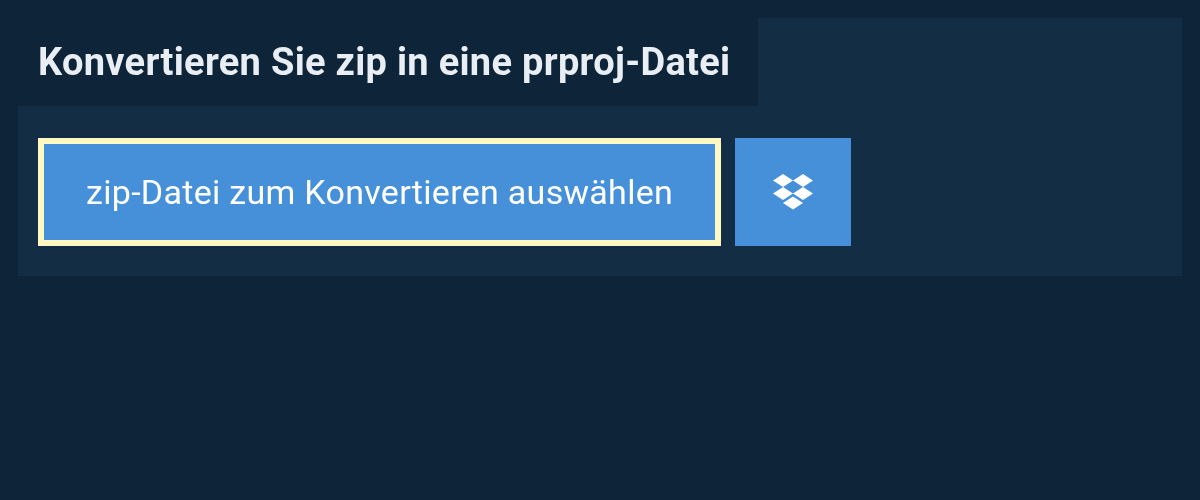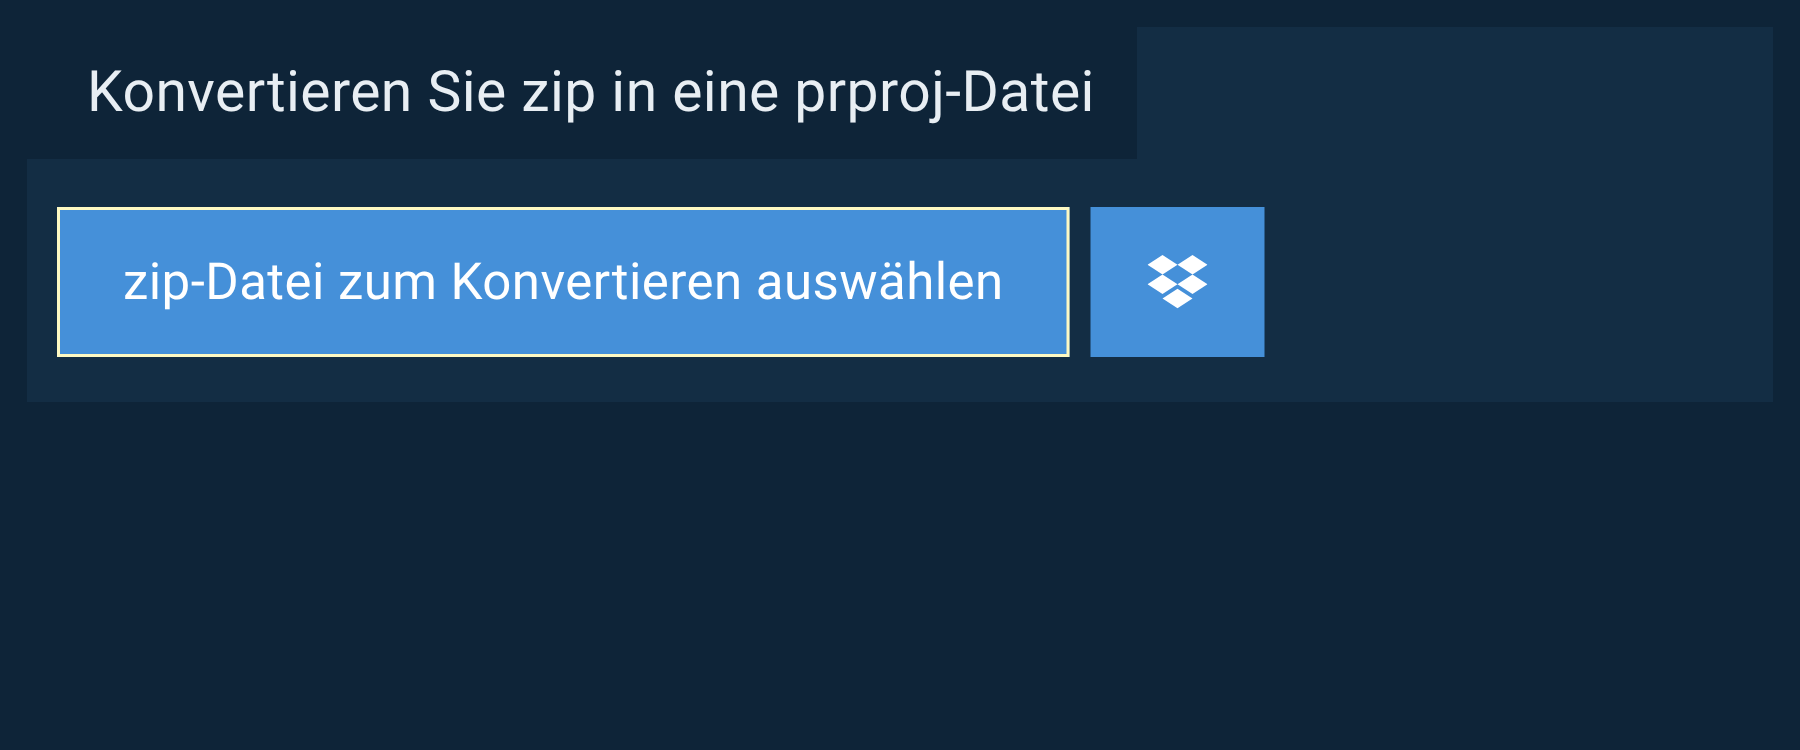--- a/index.html
+++ b/index.html
@@ -20,33 +20,32 @@
       padding-bottom: 30px;
     }
     .title-bar {
       background-color: #0e2438;
       display: inline-block;
       padding: 22px 28px 22px 20px;
     }
     .title-text {
       color: #e8eef3;
       font-size: 38px;
-      font-weight: 400;
+      font-weight: 700;
       letter-spacing: 0.3px;
-      margin-left: 20px;
     }
     .button-row {
       display: flex;
       margin: 32px 0 0 20px;
       gap: 14px;
       align-items: stretch;
     }
     .select-button {
       background-color: #4590d9;
-      border: 2px solid #fef9c3;
+      border: 6px solid #fef9c3;
       padding: 28px 42px;
       color: #ffffff;
       font-size: 34px;
       font-weight: 400;
       cursor: pointer;
       display: flex;
       align-items: center;
       justify-content: center;
       letter-spacing: 0.3px;
     }

